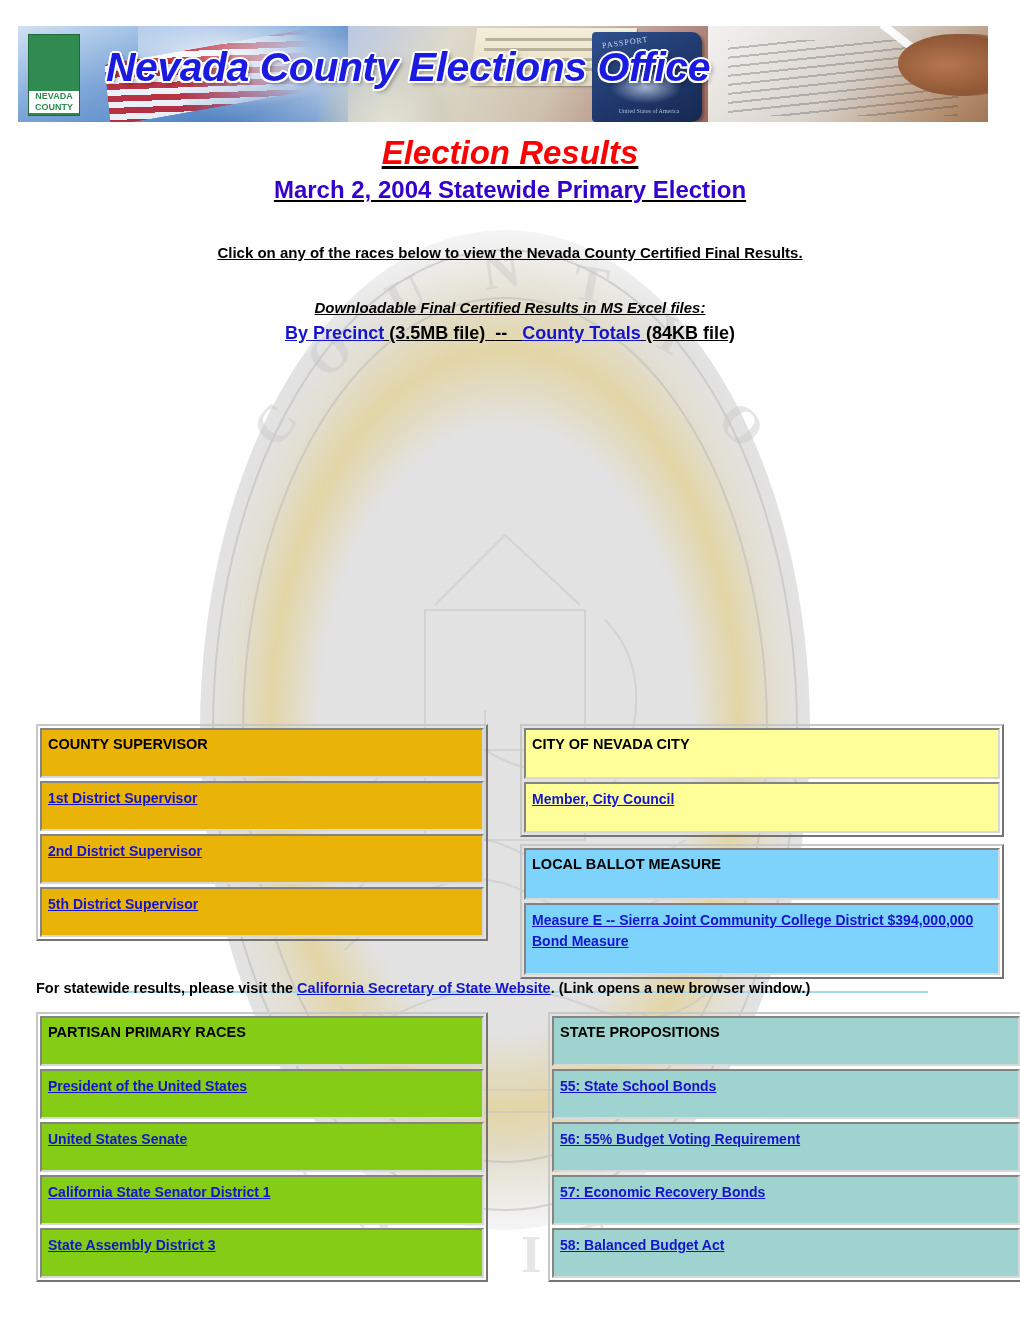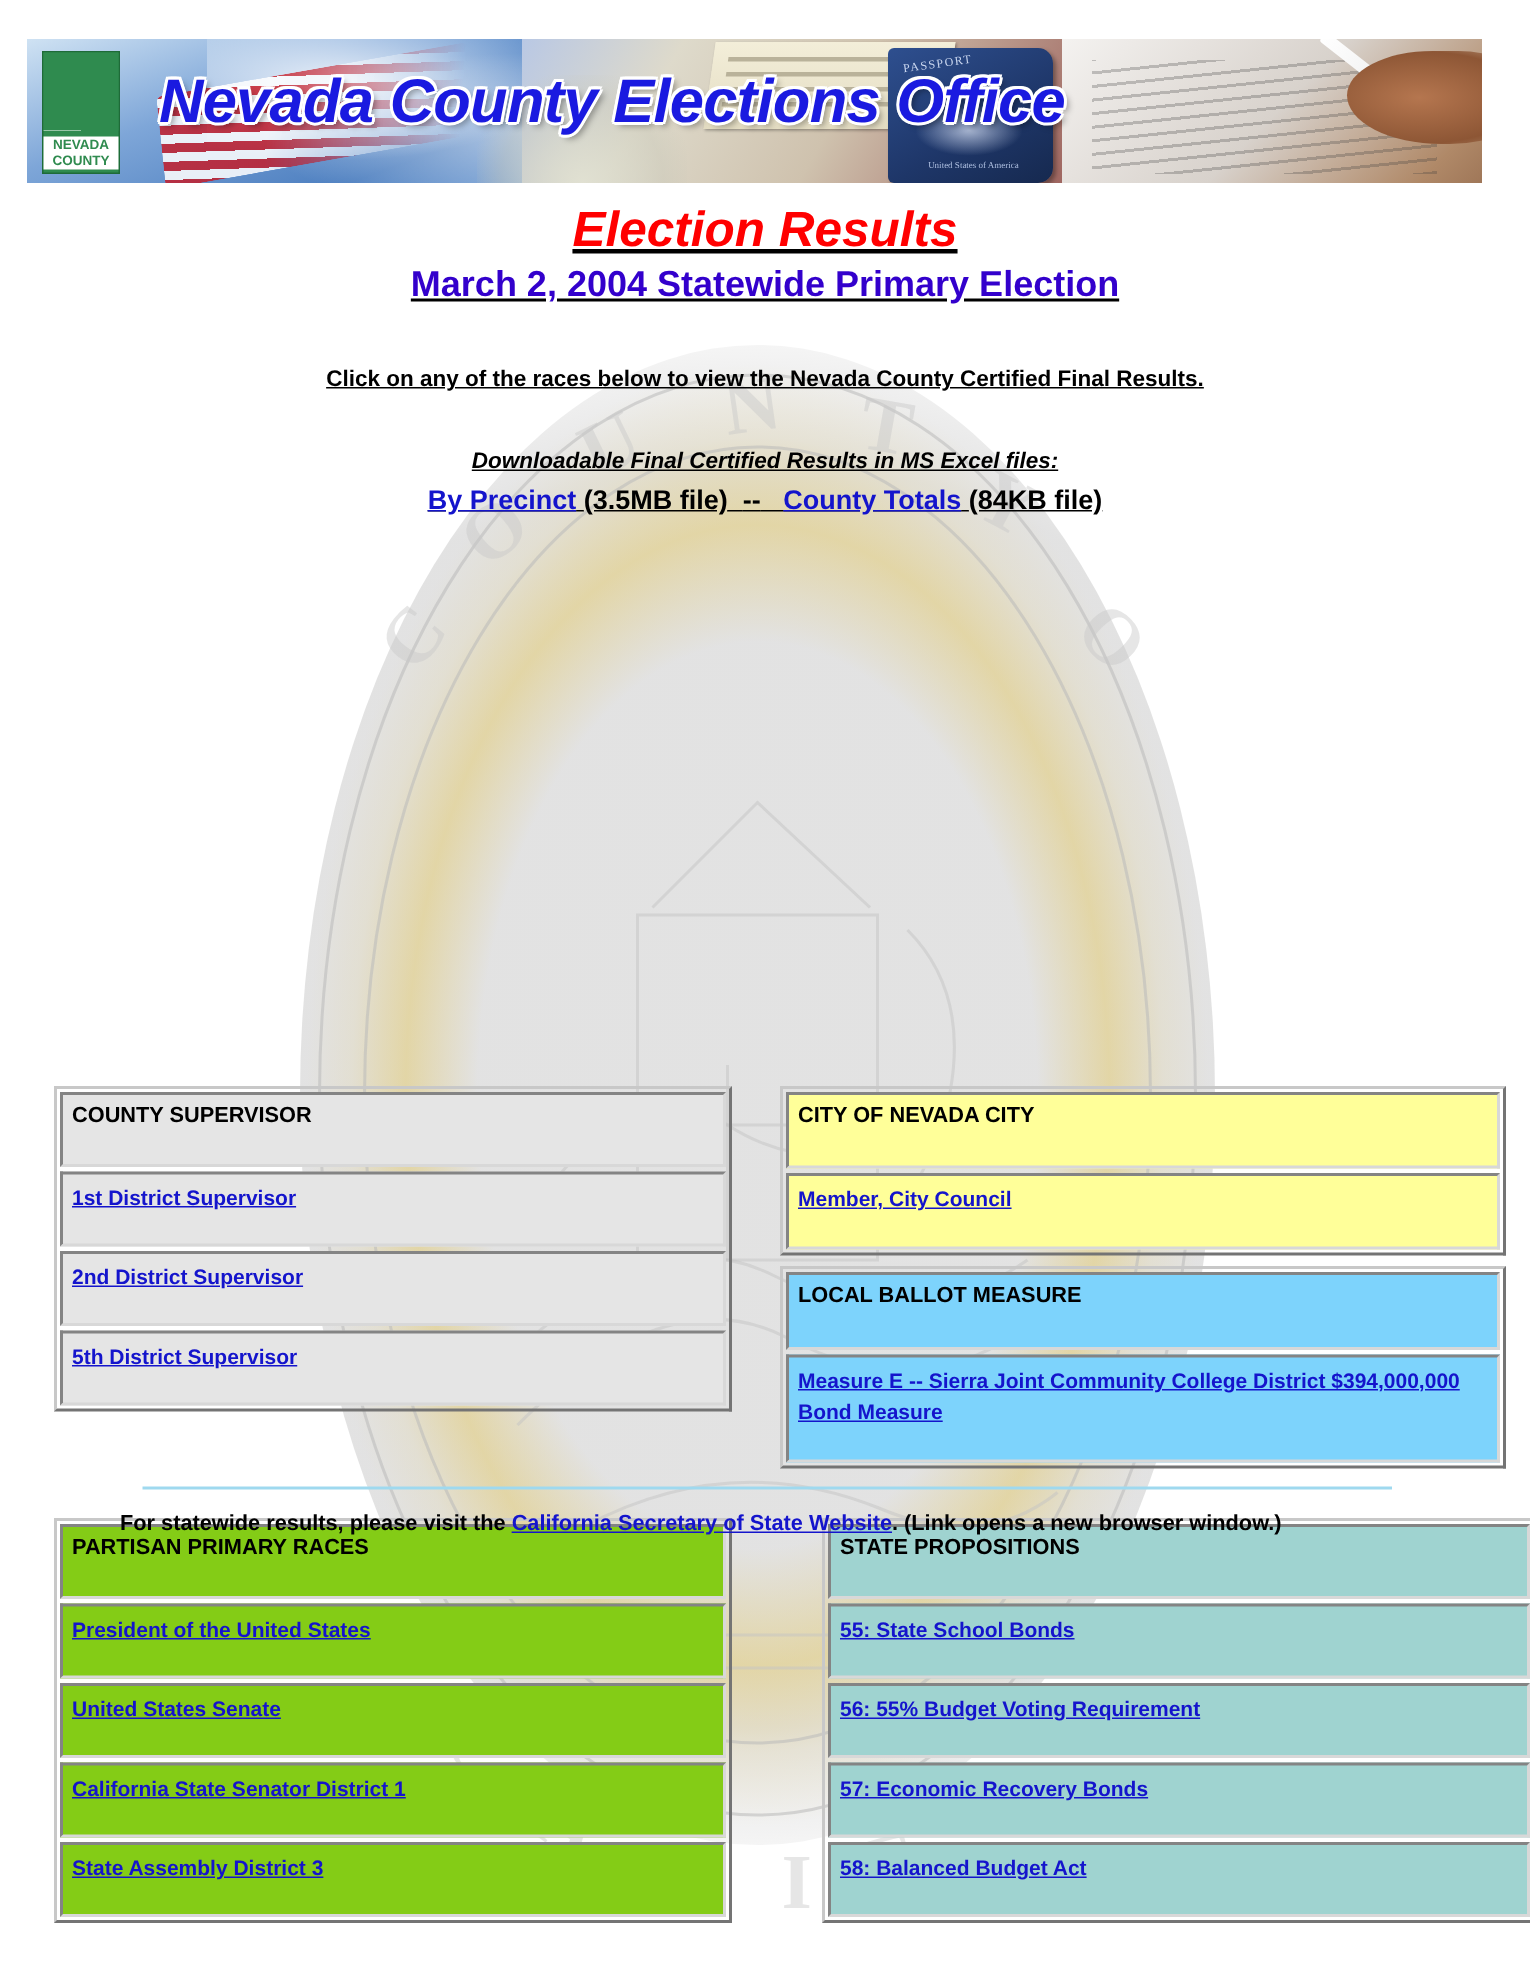--- a/index.html
+++ b/index.html
@@ -218,21 +218,21 @@
   .race-table .hdr {
     font-size:14.5px; font-weight:bold; color:#000000;
   }
   .race-table .row a {
     font-size:14px; font-weight:bold;
     color:#1414cc; text-decoration:underline;
     line-height:21px;
   }
 
   #tbl-supervisor { left:36px;  top:380px; width:452px; }
-  #tbl-supervisor .row { height:50px; background:#e5e5e5; }
+  #tbl-supervisor .row { height:50px; background:#eab308; }
 
   #tbl-nevadacity { left:520px; top:380px; width:484px; }
   #tbl-nevadacity .row { height:51px; background:#ffff99; }
 
   #tbl-ballot     { left:520px; top:500px; width:484px; }
   #tbl-ballot .row { background:#7dd3fc; }
   #tbl-ballot .row.hdrow { height:52px; }
   #tbl-ballot .row.meas  { height:72px; }
 
   #tbl-partisan { left:36px;  top:668px; width:452px; }
@@ -244,22 +244,22 @@
   
   #divider {
     position:absolute; z-index:2;
     left:95px; top:647px; width:833px; height:2px;
     background:#9fd9ef;
   }
 
   
   #footer {
     position:absolute; z-index:2;
-    left:36px; top:1008px;
-    font-size:14.5px; font-weight:bold; color:#000000;margin-left:44px;
+    left:36px; top:980px;
+    font-size:14.5px; font-weight:bold; color:#000000;
   }
 </style>
 </head>
 <body>
 
 <div id="watermark">
   <div class="glow"></div>
   <div class="seal"></div>
   <svg viewBox="0 0 640 1160" preserveAspectRatio="none">
     <g fill="none" stroke="#b9b9b9" stroke-opacity="0.55" stroke-width="2">

